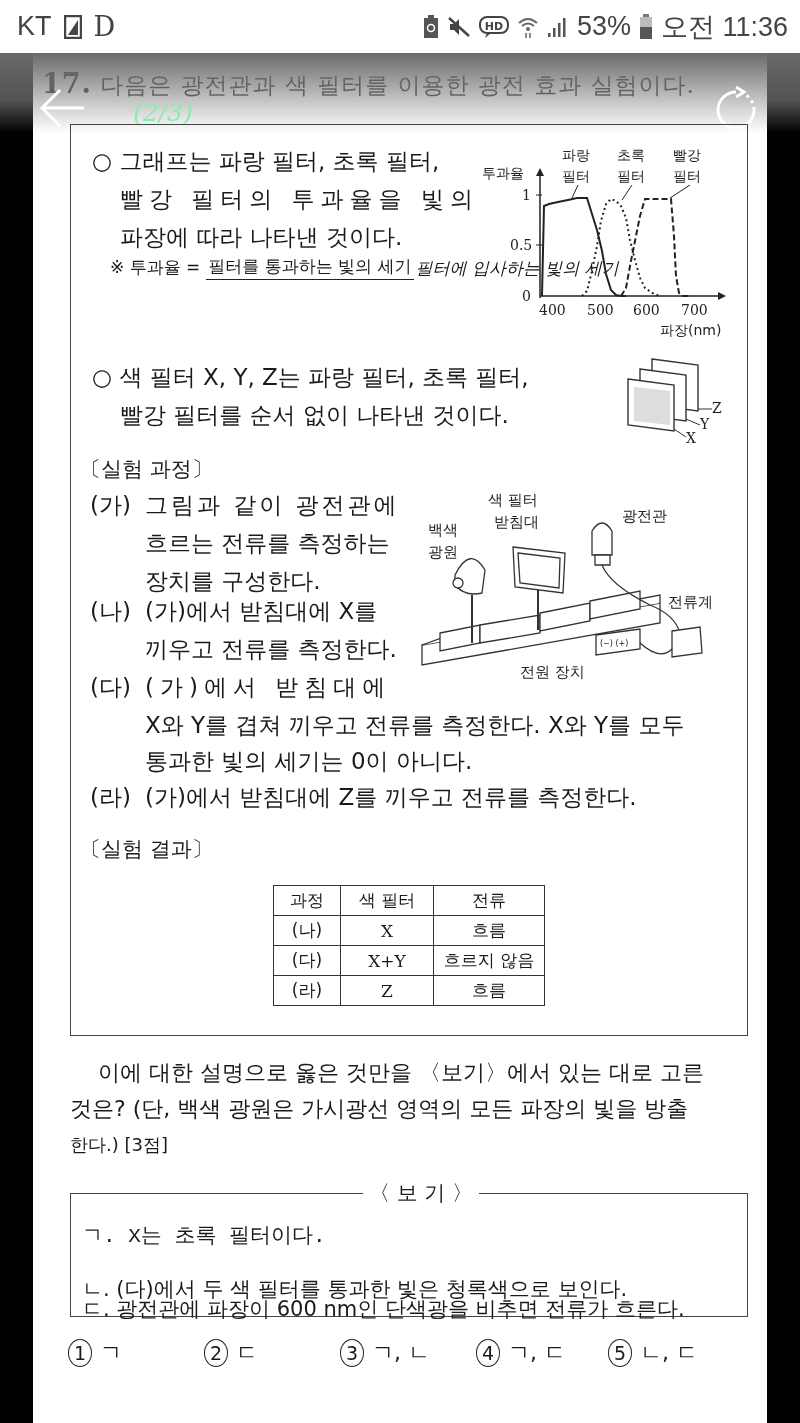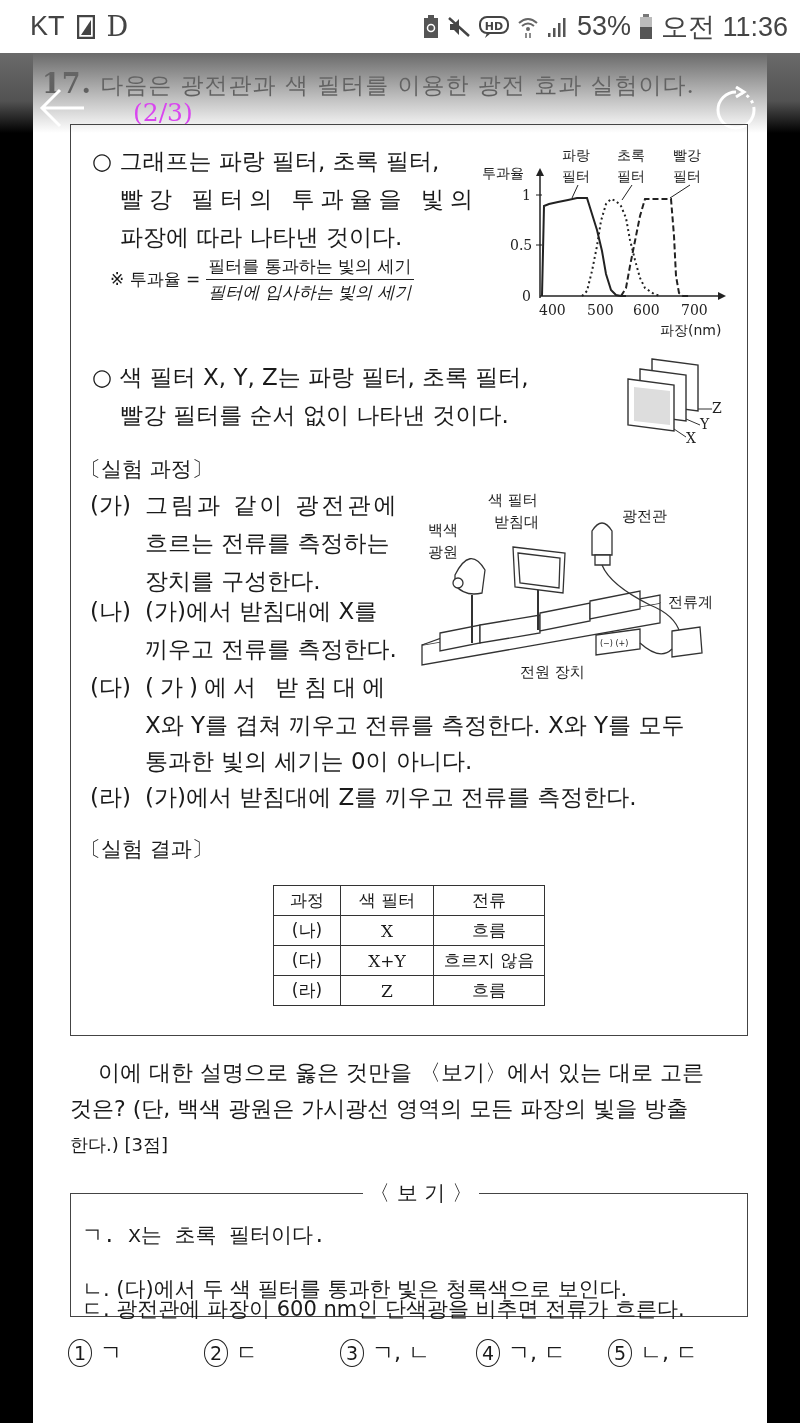--- a/index.html
+++ b/index.html
@@ -1,34 +1,34 @@
 <!DOCTYPE html>
 <html><head>
 <meta charset="utf-8">
 <style>
   html,body{margin:0;padding:0;}
   body{width:800px;height:1423px;background:#000;position:relative;overflow:hidden;font-family:"DejaVu Serif","Liberation Serif",serif;color:#1a1a1a;}
   .statusbar{position:absolute;left:0;top:0;width:800px;height:53px;background:#fff;display:flex;align-items:center;justify-content:space-between;font-family:"Liberation Sans","DejaVu Sans",sans-serif;color:#444;font-size:27px;}
-  .sb-left{display:flex;align-items:center;gap:12px;padding-left:30px;text-align:center;}
+  .sb-left{display:flex;align-items:center;gap:12px;padding-left:17px;text-align:center;}
   .sb-right{display:flex;align-items:center;gap:8px;padding-right:12px;}
   .sb-icon{display:inline-flex;align-items:center;justify-content:center;}
   .page{position:absolute;left:33px;top:53px;width:734px;height:1370px;background:#fff;}
   .topgrad{position:absolute;left:0;top:53px;width:800px;height:80px;background:linear-gradient(#6a6a6a,rgba(150,150,150,0.55) 60%,rgba(255,255,255,0));pointer-events:none;}
   .side-black-l{position:absolute;left:0;top:53px;width:33px;height:1370px;background:#000;}
   .side-black-r{position:absolute;left:767px;top:53px;width:33px;height:1370px;background:#000;}
   .qtitle{position:absolute;left:42px;top:68px;font-size:23px;letter-spacing:1px;}
   .qtitle b{font-size:27px;font-weight:bold;}
   .back-btn{position:absolute;left:36px;top:82px;width:52px;height:52px;cursor:pointer;}
-  .pager{position:absolute;left:133px;top:98px;font-size:25px;color:#d946ef;}
+  .pager{position:absolute;left:133px;top:98px;font-size:25px;color:#86efac;font-style:italic;}
   .refresh-btn{position:absolute;left:712px;top:86px;width:48px;height:48px;cursor:pointer;}
   .box{position:absolute;left:70px;top:124px;width:676px;height:910px;border:1.5px solid #444;}
   .t{position:absolute;font-size:23px;line-height:38px;white-space:nowrap;}
   .sans{font-family:"DejaVu Sans","Liberation Sans",sans-serif;}
   .frac{position:absolute;left:110px;top:255px;display:flex;align-items:center;font-family:"DejaVu Sans",sans-serif;font-size:17px;}
-  .frac .fb{display:flex;flex-direction:column;align-items:center;margin-left:6px;}
+  .frac .fb{display:flex;flex-direction:row;align-items:center;margin-left:6px;}
   .frac .num{border-bottom:1.5px solid #222;padding:0 2px 1px;}
   .frac .den{padding:1px 2px 0;font-style:italic;}
   table.res{position:absolute;left:273px;top:885px;border-collapse:collapse;font-size:17px;}
   table.res td{border:1.5px solid #333;height:29px;text-align:center;padding:0;}
   .bogi{position:absolute;left:70px;top:1193px;width:676px;height:122px;border:1.5px solid #444;}
   .bogi-title{position:absolute;left:292px;top:-15px;background:#fff;padding:0 6px;font-size:21px;}
   .choices{position:absolute;left:68px;top:1338px;width:700px;font-size:22px;}
   .choice{position:absolute;top:0;white-space:nowrap;cursor:pointer;}
   .circ{display:inline-block;width:22px;height:26px;border:1.3px solid #222;border-radius:50%;text-align:center;line-height:26px;font-size:19px;margin-right:8px;}
 </style>

